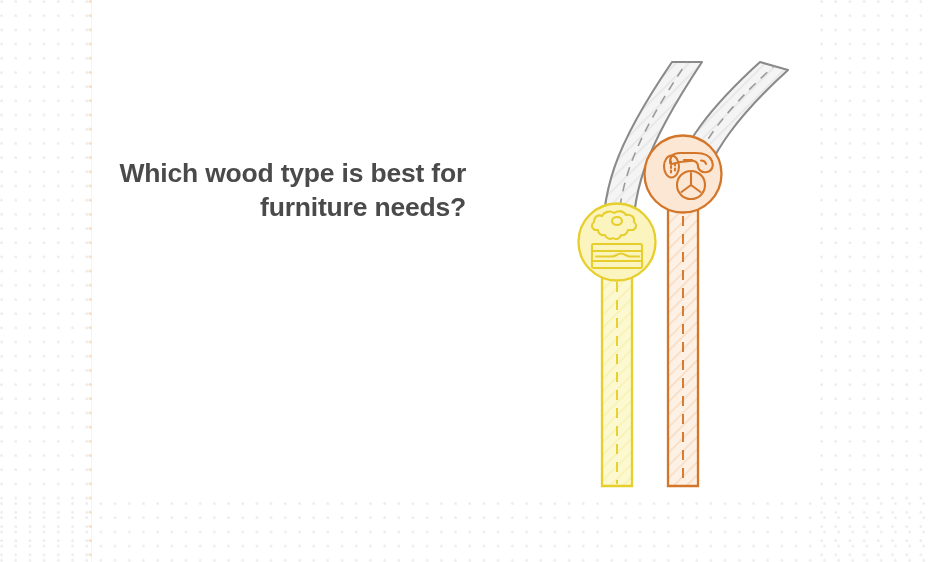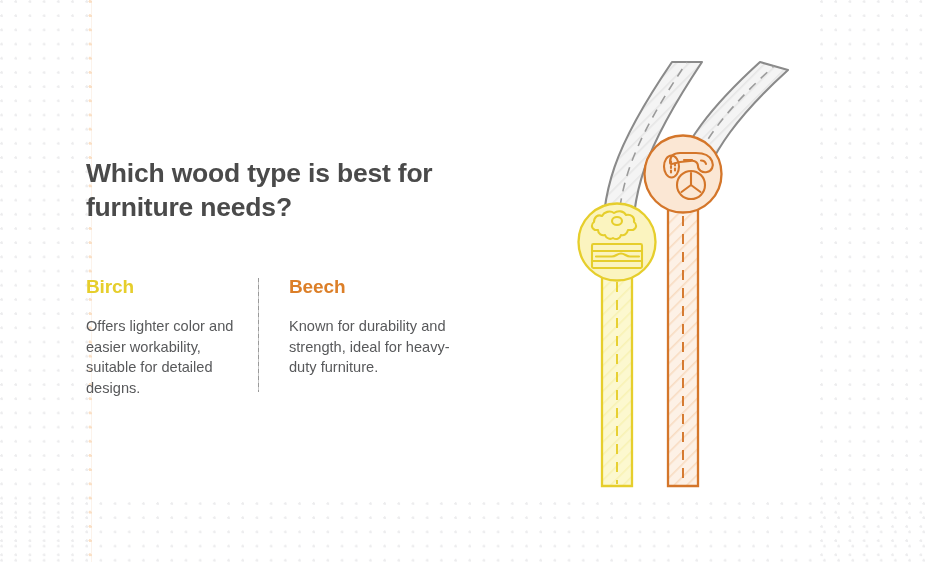--- a/index.html
+++ b/index.html
@@ -15,20 +15,21 @@
     position: relative;
   }
 
   #stage {
     position: absolute;
     left: 0; top: 0;
     width: 930px;
     height: 562px;
     background: #ffffff;
     overflow: hidden;
+    text-align: right;
   }
 
   
   .dotband {
     position: absolute;
     background-image:
       radial-gradient(circle at 1.6px 1.6px, rgba(140,140,150,0.16) 1.3px, rgba(0,0,0,0) 1.4px);
     background-size: 14.2px 14.2px;
     background-position: 0px 0px;
     pointer-events: none;
@@ -130,35 +131,20 @@
   <div class="dotband left"></div>
   <div class="dotband right"></div>
   <div class="dotband bottom"></div>
   <div class="dotline-rule"></div>
   <div class="dotline-accent"></div>
 
   <div class="content">
 
     <h1 class="headline" style="color: rgb(74, 74, 74);">Which wood type is best for furniture needs?</h1>
 
-    <div class="columns">
-
-      <div class="col first">
-        <h2 class="col-title" style="color: rgb(230, 206, 44);">Birch</h2>
-        <p class="col-body" style="color: rgb(88, 89, 91);">Offers lighter color and easier workability, suitable for detailed designs.</p>
-      </div>
-
-      <div class="divider"></div>
-
-      <div class="col second">
-        <h2 class="col-title" style="color: rgb(220, 127, 40);">Beech</h2>
-        <p class="col-body" style="color: rgb(88, 89, 91);">Known for durability and strength, ideal for heavy-duty furniture.</p>
-      </div>
-
-    </div>
   </div>
 
   <div id="art">
     <svg width="300" height="470" viewBox="0 0 300 470" xmlns="http://www.w3.org/2000/svg">
       <defs>
         <pattern id="hatchGray" width="9" height="9" patternTransform="rotate(45)" patternUnits="userSpaceOnUse">
           <rect width="9" height="9" fill="#f4f4f4"></rect>
           <line x1="0" y1="0" x2="0" y2="9" stroke="#e6e6e6" stroke-width="3.2"></line>
         </pattern>
         <pattern id="hatchYellow" width="9" height="9" patternTransform="rotate(45)" patternUnits="userSpaceOnUse">

